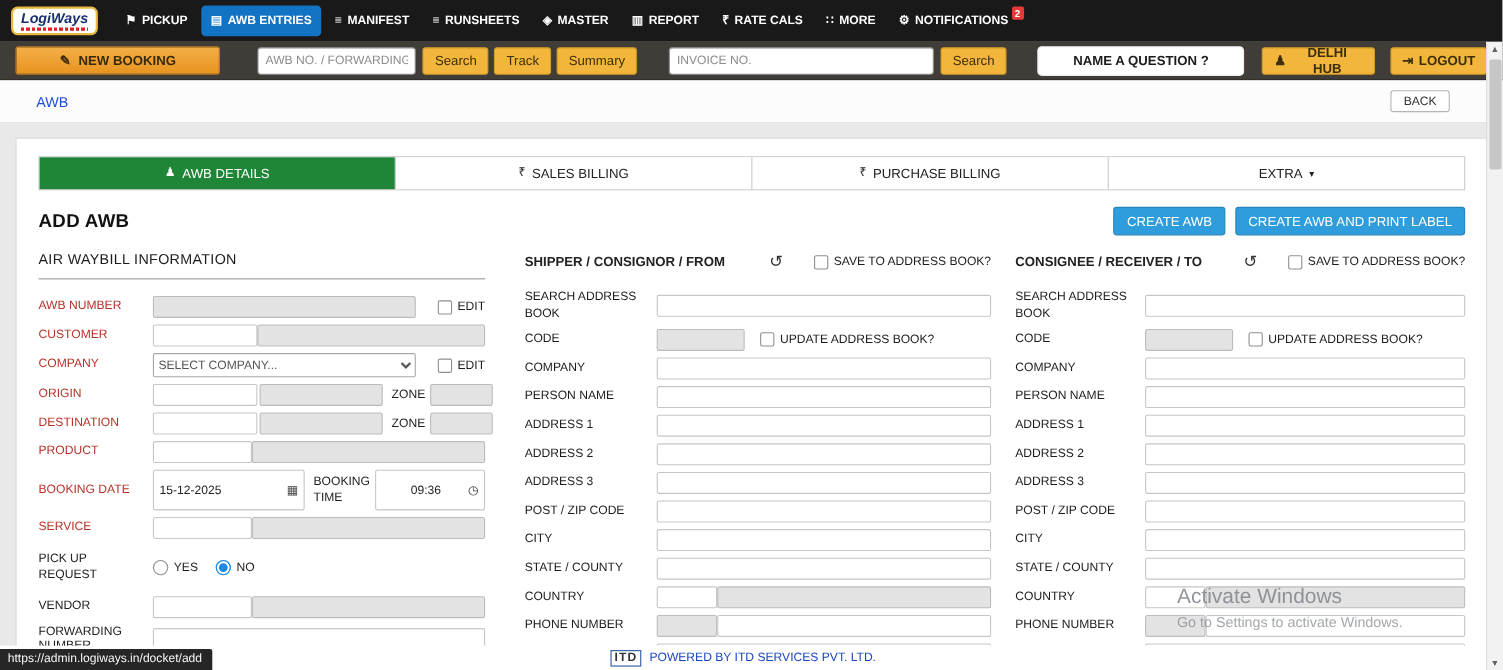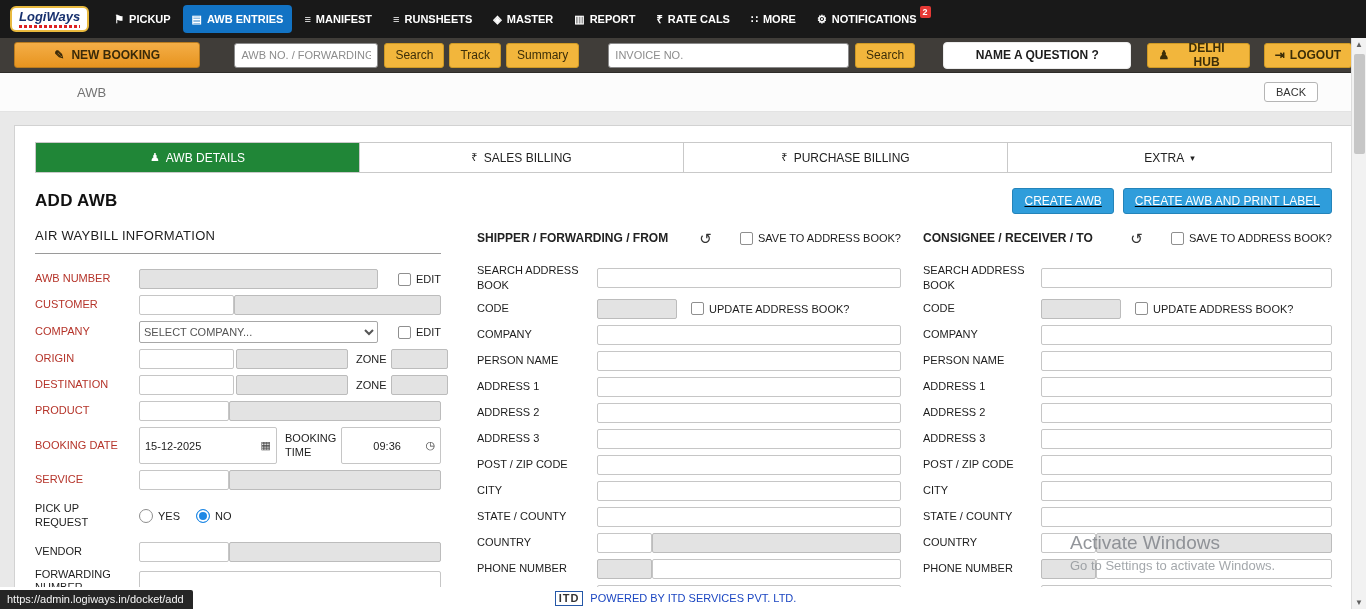--- a/index.html
+++ b/index.html
@@ -26,33 +26,33 @@
   .tb-input { height:25px; border:1px solid #8a8a8a; border-radius:3px; font-size:11px; padding:0 6px; color:#333; font-family:inherit; }
   .tb-input::placeholder { color:#8c8c8c; }
   .awb-in { width:144px; margin-left:34px; margin-right:6px; }
   .mr5 { margin-right:5px; }
   .invoice-in { width:256px; margin-left:29px; margin-right:6px; }
   .btn-question { width:200px; height:27px; margin-left:28px; background:#fff; border:1px solid #ececec; border-radius:4px; font-weight:bold; font-size:12px; color:#1c1c1c; }
   .btn-hub { margin-left:16px; width:108px; font-weight:bold; display:inline-flex; align-items:center; justify-content:center; gap:5px; }
   .btn-logout { margin-left:14px; width:88px; font-weight:bold; display:inline-flex; align-items:center; justify-content:center; gap:5px; }
   
   .crumb { height:39px; background:#fcfcfc; border-bottom:1px solid #e3e3e3; display:flex; align-items:center; justify-content:space-between; padding:0 48px 0 33px; }
-  .bc-title { color:#737373; font-size:13px;margin-left:44px; }
+  .bc-title { color:#1d4ed8; font-size:13px; }
   .btn-back { background:#fff; border:1px solid #b5b5b5; border-radius:3px; font-size:11px; padding:3px 11px; color:#333; cursor:pointer; }
   
   .card { margin:13px 0 0 14px; width:1338px; background:#fff; border:1px solid #d2d2d2; padding:16px 19px 40px 20px; height:560px; }
   .tabs { display:flex; border:1px solid #c9c9c9; height:31px; }
   .tab { flex:1; display:flex; align-items:center; justify-content:center; gap:6px; font-size:12px; color:#222; background:#fff; border-left:1px solid #c9c9c9; cursor:pointer; }
   .tab:first-child { border-left:none; }
   .tab.active { background:#208637; color:#fff; }
   .tab-icon { font-size:11px; line-height:1; }
   .caret { font-size:9px; }
   .page-head { display:flex; align-items:center; justify-content:space-between; margin:15px 0 10px 0; }
   .page-title { font-size:17px; font-weight:bold; color:#111; letter-spacing:.3px; }
-  .head-btns { display:flex; gap:9px;text-decoration:underline; }
+  .head-btns { display:flex; gap:9px; }
   .btn-blue { background:#2f9ddb; border:1px solid #2484ba; color:#fff; font-size:12px; height:26px; padding:0 11px; border-radius:3px; cursor:pointer; font-family:inherit; }
   
   .formgrid { display:flex; margin-top:14px; }
   .col-left { width:406px; margin-right:36px; }
   .col-mid { width:424px; margin-right:22px; }
   .col-right { flex:1; }
   .sec-title { font-size:13px; color:#1c1c1c; letter-spacing:.3px; padding-bottom:10px; border-bottom:1px solid #9a9a9a; margin-bottom:15px; }
   .frow { display:flex; align-items:center; margin-bottom:6px; min-height:20px; }
   .flabel { flex:0 0 104px; font-size:11px; color:#1d1d1d; line-height:1.25; padding-right:4px; }
   .req { color:#b5342a; }
@@ -286,21 +286,21 @@
       </div>
 
       <div class="frow">
         <label class="flabel">FORWARDING NUMBER</label>
         <input class="finput grow" style="">
       </div>
     </div>
 
     <div class="col-mid">
       <div class="addr-head">
-        <span class="addr-title">SHIPPER / FORWARDING / FROM</span>
+        <span class="addr-title">SHIPPER / CONSIGNOR / FROM</span>
         <span class="reset">↺</span>
         <span class="cb"></span>
         <span class="cb-label">SAVE TO ADDRESS BOOK?</span>
       </div>
 
       <div class="frow">
         <label class="alabel">SEARCH ADDRESS BOOK</label>
         <input class="finput grow" style="">
       </div>
       <div class="frow">

